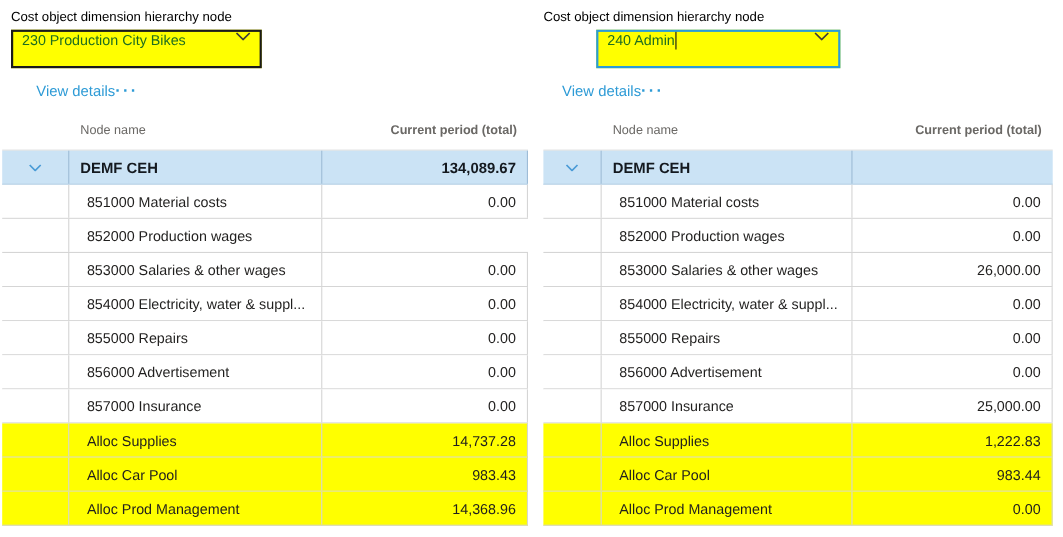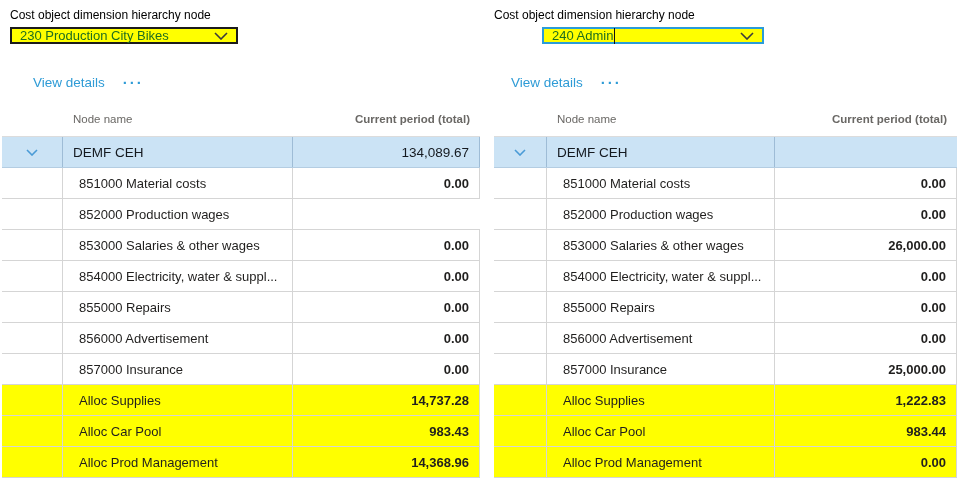--- a/index.html
+++ b/index.html
@@ -10,54 +10,54 @@
   }
   .panel{position:absolute;top:0;height:488px;}
   .panel-left{left:2px;width:478px;}
   .panel-right{left:494px;width:463px;}
 
   .field-label{position:absolute;top:8px;font-size:12px;color:#000000;white-space:nowrap;}
   .panel-left .field-label{left:8px;}
   .panel-right .field-label{left:0;}
 
   .combobox{
-    position:absolute;top:27px;height:17px;box-sizing:border-box;
-    background:#ffff00;display:flex;align-items:center;padding:0 8px;cursor:pointer;
+    position:absolute;top:27px;height:35px;box-sizing:border-box;
+    background:#ffff00;display:flex;align-items:flex-start;padding:0 8px;cursor:pointer;
   }
   .panel-left .combobox{left:8px;width:228px;border:2px solid #1b1b1b;}
   .panel-right .combobox{left:0;width:222px;border:2px solid #2b9cd8;margin-left:48px;}
   .combo-text{font-size:13px;color:#1f6e1f;white-space:nowrap;overflow:hidden;}
   .text-caret{width:1px;height:16px;background:#111;display:inline-block;margin-left:1px;}
   .combo-chevron{margin-left:auto;display:flex;align-items:center;}
 
-  .actions{position:absolute;top:73px;display:flex;align-items:center;gap:18px;height:18px;}
+  .actions{position:absolute;top:73px;display:flex;align-items:center;height:18px;}
   .panel-left .actions{left:31px;}
   .panel-right .actions{left:17px;}
   .view-details{font-size:13.5px;color:#2e9bd6;text-decoration:none;cursor:pointer;white-space:nowrap;}
   .more-options{font-size:15px;font-weight:bold;letter-spacing:2px;color:#2e9bd6;cursor:pointer;line-height:1;}
 
   .col-headers{position:absolute;top:113px;left:0;right:0;height:20px;font-size:11.5px;color:#6a6865;}
   .col-node-name{position:absolute;top:0;}
   .panel-left .col-node-name{left:71px;}
   .panel-right .col-node-name{left:63px;}
   .col-current-period{position:absolute;top:0;right:10px;font-weight:bold;}
 
   .grid{position:absolute;top:136px;left:0;right:0;border-top:1px solid #dcdcdc;}
   .row{display:flex;height:31px;box-sizing:border-box;border-bottom:1px solid #d5d5d5;background:#ffffff;cursor:pointer;}
   .cell{display:flex;align-items:center;box-sizing:border-box;font-size:13px;color:#201f1e;overflow:hidden;}
   .cell-marker{justify-content:center;border-right:1px solid #d5d5d5;flex:none;}
   .panel-left .cell-marker{width:61px;}
   .panel-right .cell-marker{width:53px;}
   .cell-name{padding-left:16px;border-right:1px solid #d5d5d5;white-space:nowrap;flex:none;}
   .panel-left .cell-name{width:230px;}
   .panel-right .cell-name{width:228px;}
-  .cell-value{flex:1;justify-content:flex-end;padding-right:10px;border-right:1px solid #d5d5d5;white-space:nowrap;font-weight:bold;}
+  .cell-value{flex:1;justify-content:flex-end;padding-right:10px;border-right:1px solid #d5d5d5;white-space:nowrap;}
 
   .row-parent{background:#cbe3f5;border-bottom-color:#b4cde2;}
-  .row-parent .cell{font-weight:normal;font-size:13.5px;color:#14191f;}
+  .row-parent .cell{font-weight:bold;font-size:13.5px;color:#14191f;}
   .row-parent .cell-name{padding-left:10px;}
   .row-parent .cell-marker,.row-parent .cell-name,.row-parent .cell-value{border-right-color:#9ebcd6;}
 
   .row-alloc{background:#ffff00;}
 
   .chev-svg{display:block;}
 </style>
 </head>
 <body>
 

